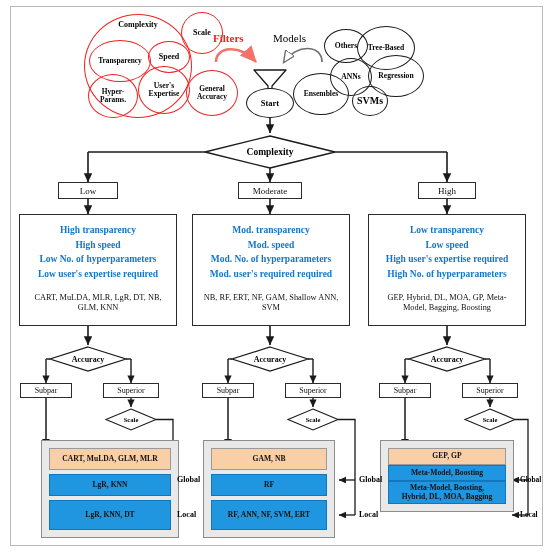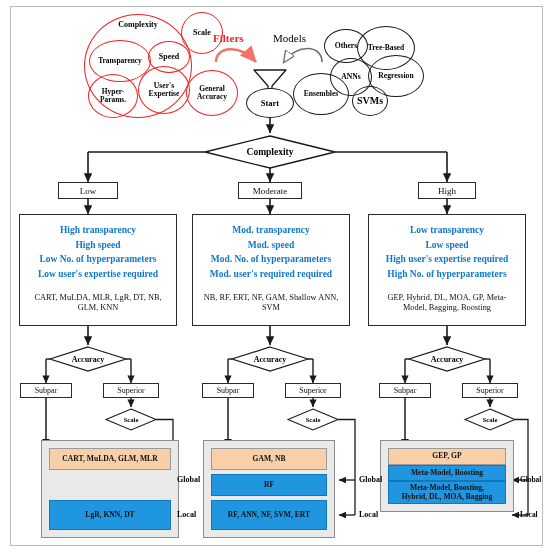--- a/index.html
+++ b/index.html
@@ -362,20 +362,23 @@
     <span>Scale</span>
   </div>
   <div class="dtext" style="left:471px;top:414px;width:38px;height:11px;font-size:6.6px;">
     <span>Scale</span>
   </div>
 
   <div class="resbox" style="left:21px;top:440px;width:138px;height:98px;margin-left:20px;">
     <div class="chip peach">
       <span>CART, MuLDA, GLM, MLR</span>
     </div>
+    <div class="chip blue">
+      <span>LgR, KNN</span>
+    </div>
     <div class="chip blue tall">
       <span>LgR, KNN, DT</span>
     </div>
   </div>
 
   <div class="resbox" style="left:203px;top:440px;width:132px;height:98px;">
     <div class="chip peach">
       <span>GAM, NB</span>
     </div>
     <div class="chip blue">

